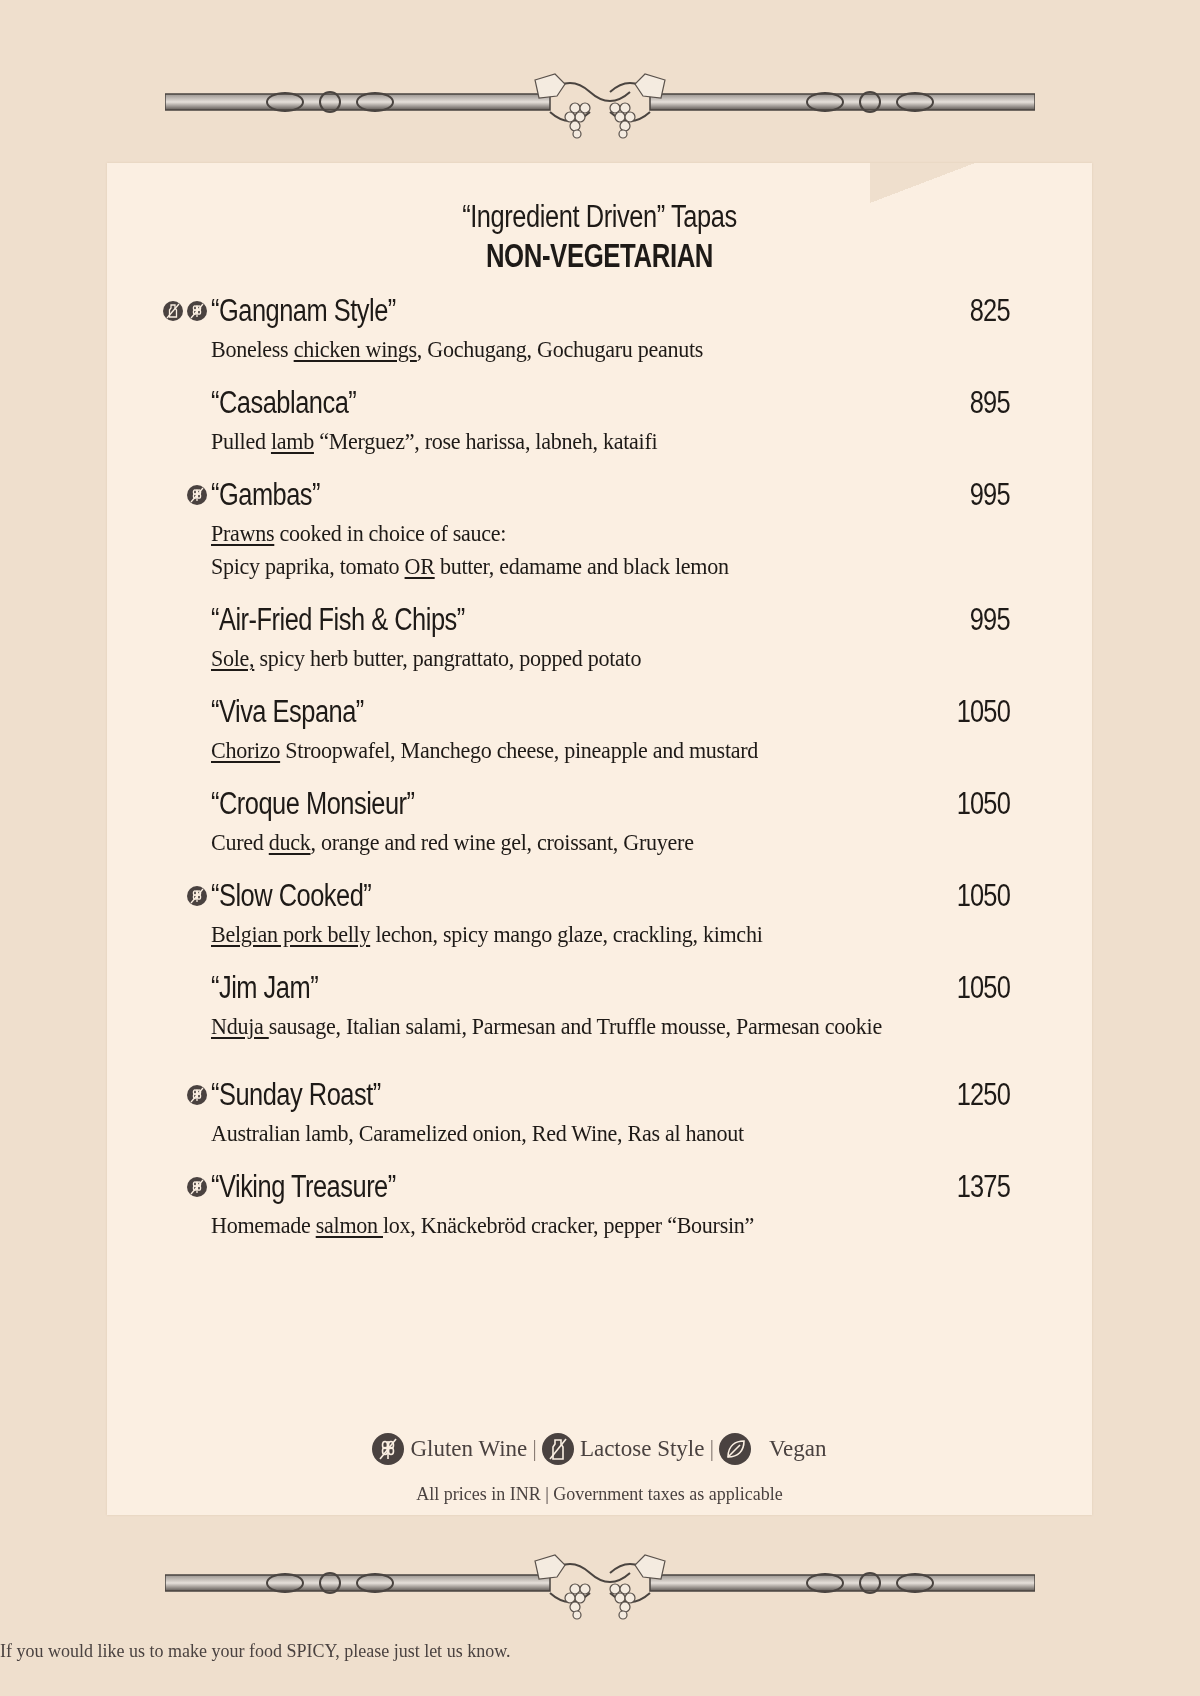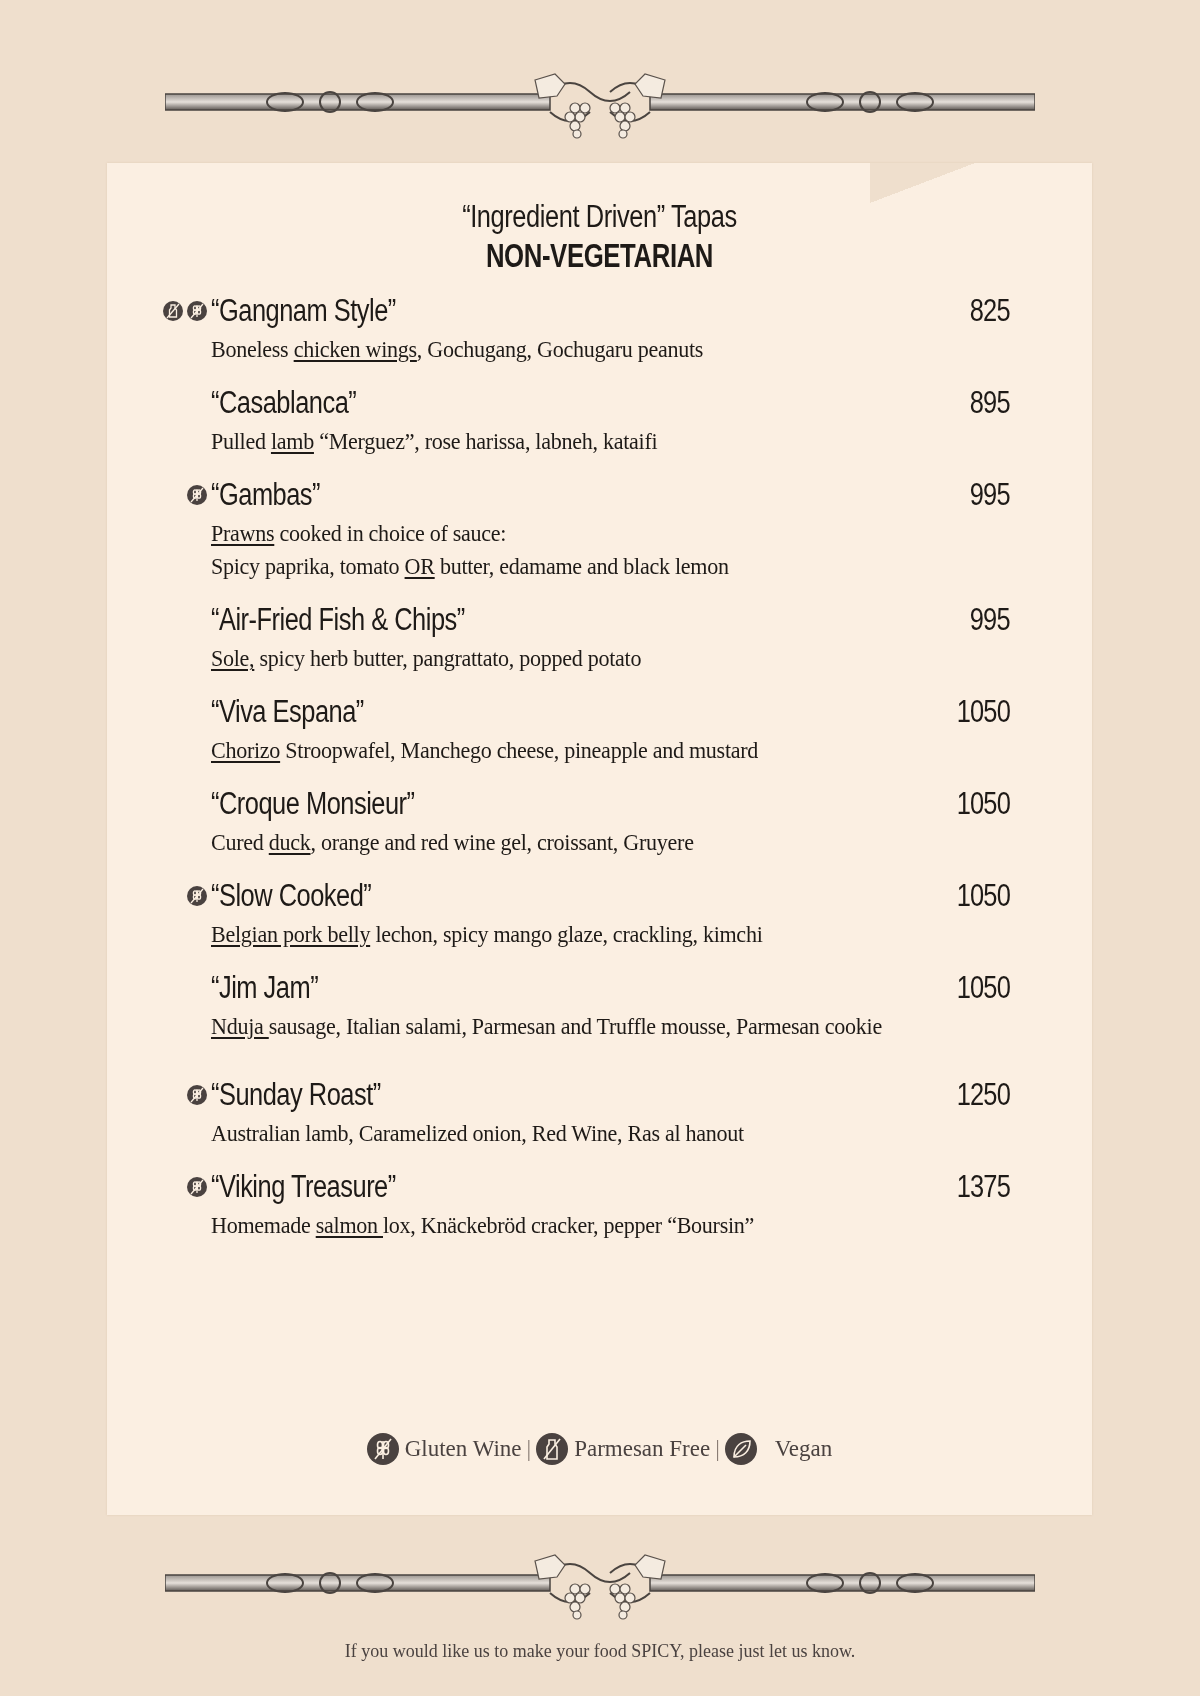--- a/index.html
+++ b/index.html
@@ -108,21 +108,20 @@
   .legend .vegan-label { margin-left: 12px; }
 
   .note {
     position: absolute; left: 0; right: 0; top: 1321px;
     text-align: center;
     font-family: "Liberation Serif", serif;
     font-size: 18px; color: #4a4240;
   }
   .footer-note {
     position: absolute; left: 0; right: 0; top: 1641px;
-    text-align: center;
     font-family: "Liberation Serif", serif;
     font-size: 18px; color: #4a4240;
   }
 </style>
 </head>
 <body>
 
 <div class="ornament top">
   <svg viewBox="0 0 870 70">
     <defs>
@@ -317,33 +316,34 @@
     <span>Gluten Wine</span>
     <span class="sep">|</span>
     <span class="licon">
       <svg viewBox="0 0 32 32">
           <g stroke="#fbefe2" stroke-width="1.6" fill="none">
             <path d="M13 7 h6 v4 l2 3 v12 h-10 v-12 l2 -3 z"></path>
             <path d="M24 6 L8 26"></path>
           </g>
         </svg>
     </span>
-    <span>Parmesan Free</span>
+    <span>Lactose Style</span>
     <span class="sep">|</span>
     <span class="licon">
       <svg viewBox="0 0 32 32">
           <g stroke="#fbefe2" stroke-width="1.6" fill="none">
             <path d="M9 24 C9 12 17 8 25 8 C25 18 19 24 9 24 Z"></path>
             <path d="M9 24 L21 12"></path>
           </g>
         </svg>
     </span>
     <span class="vegan-label">Vegan</span>
   </div>
 
+  <div class="note">All prices in INR | Government taxes as applicable</div>
 </div>
 
 <div class="ornament bottom">
   <svg viewBox="0 0 870 70">
     <rect x="0" y="22" width="385" height="16" fill="url(#bar)" stroke="#4a4440" stroke-width="1.5"></rect>
     <rect x="485" y="22" width="385" height="16" fill="url(#bar)" stroke="#4a4440" stroke-width="1.5"></rect>
     <g fill="none" stroke="#4a4440" stroke-width="2">
       <ellipse cx="120" cy="30" rx="18" ry="9"></ellipse>
         <circle cx="165" cy="30" r="10"></circle>
         <ellipse cx="210" cy="30" rx="18" ry="9"></ellipse>

